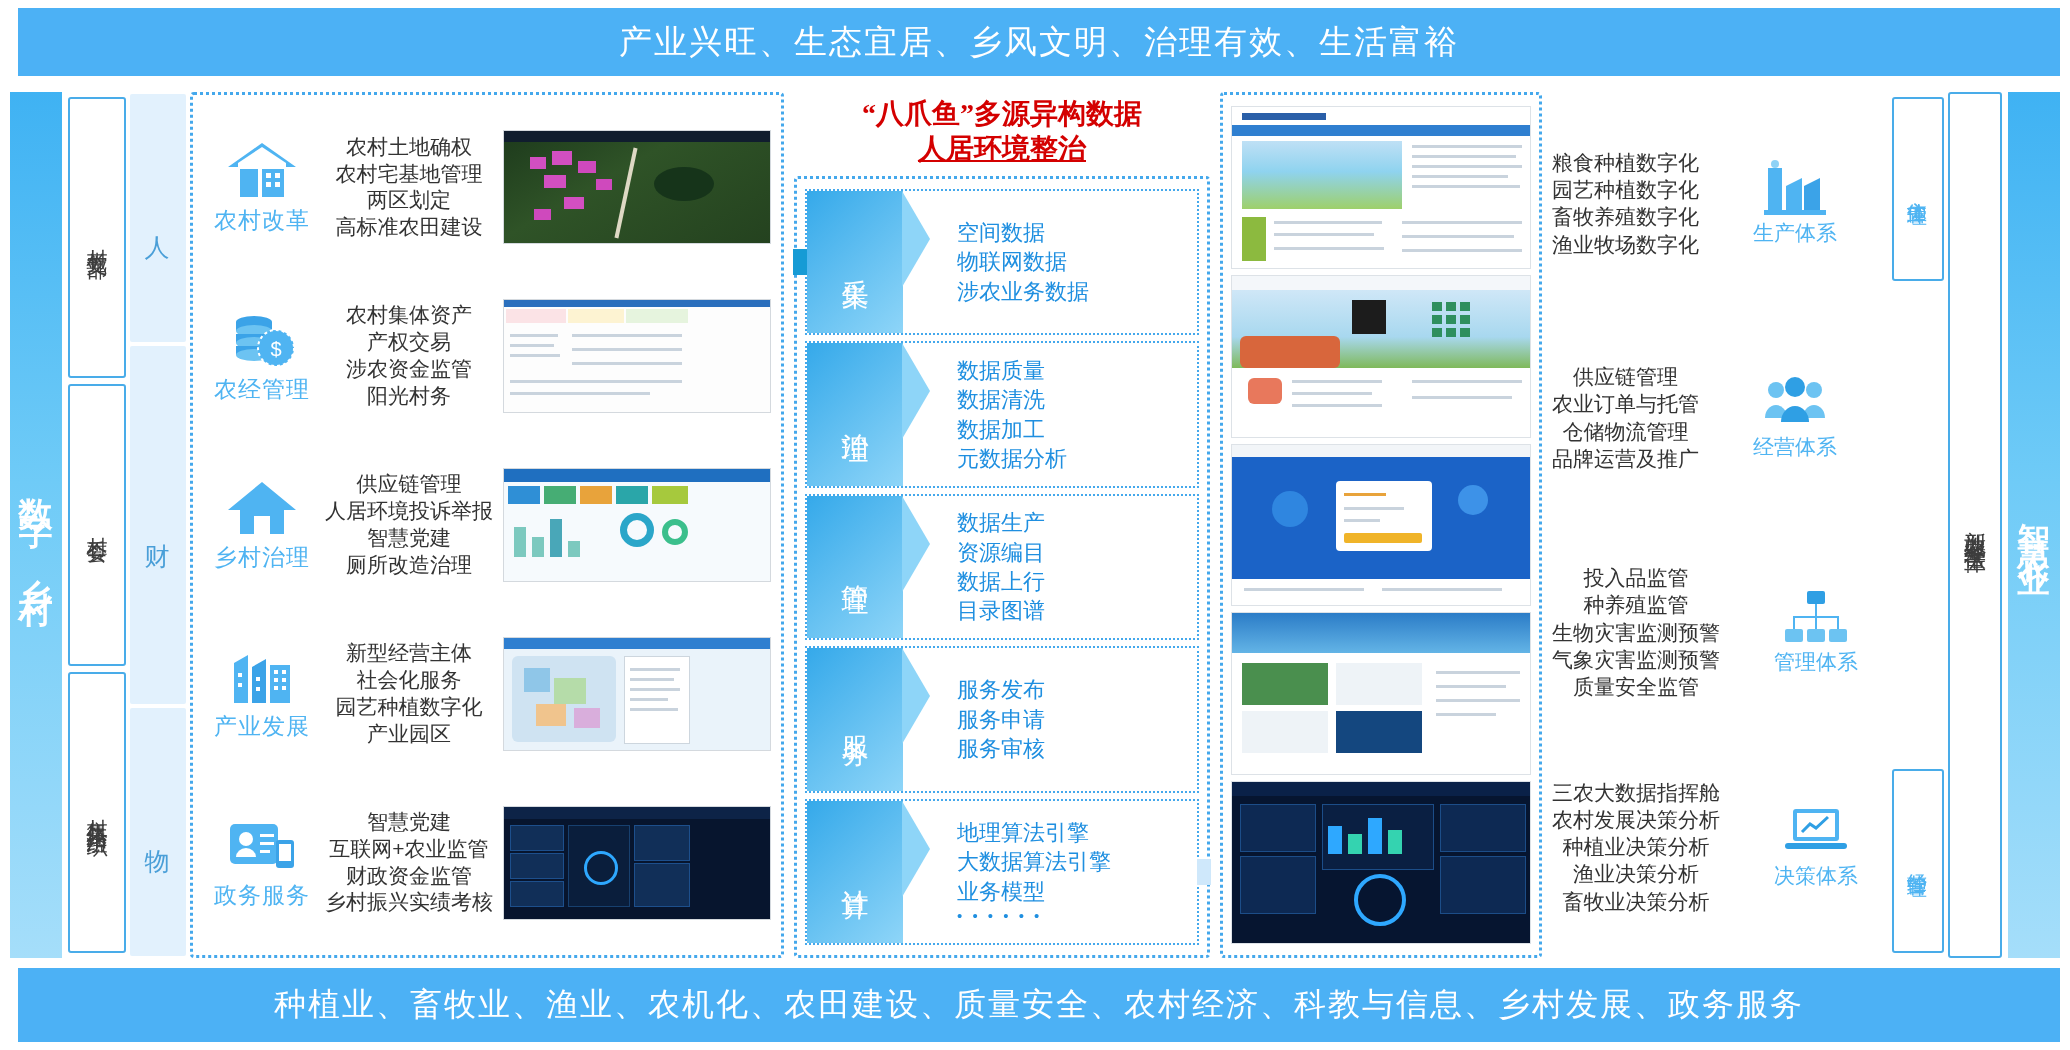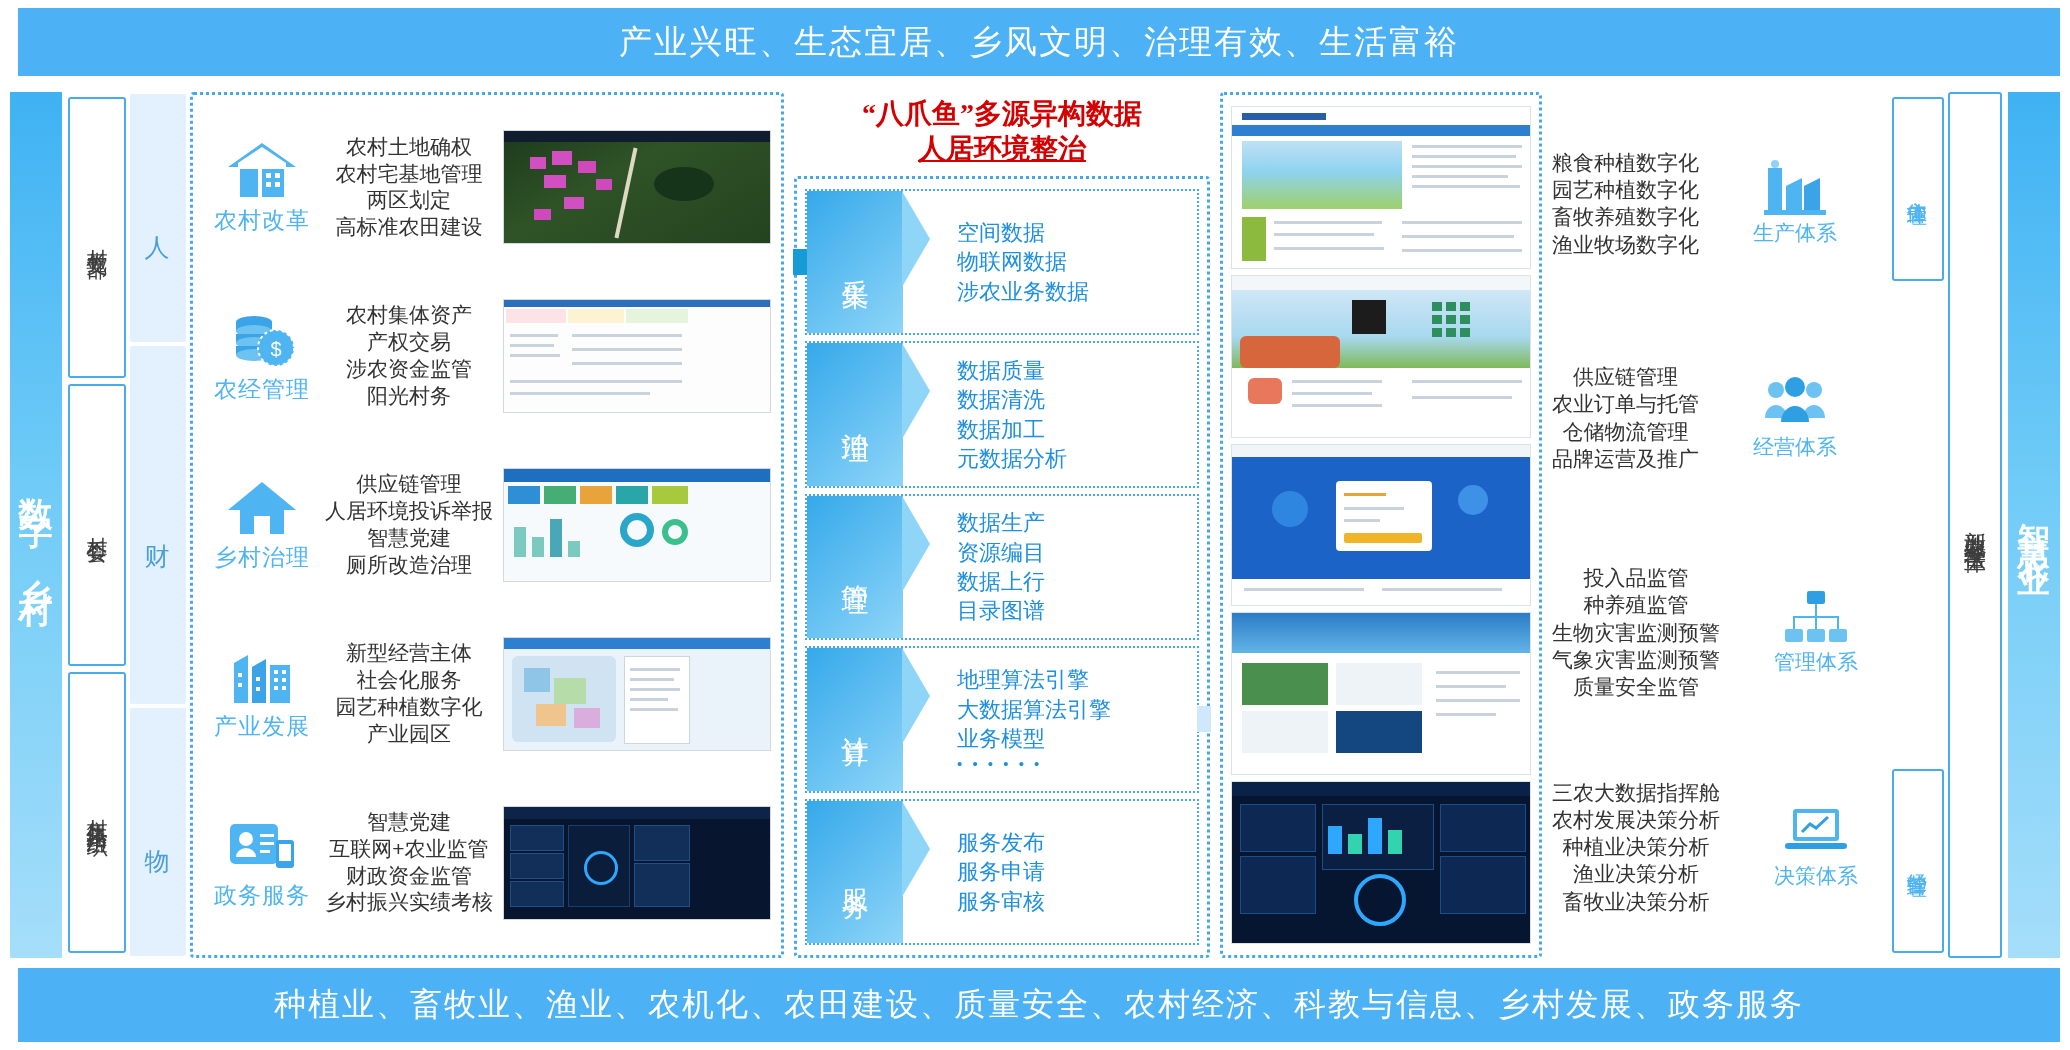--- a/index.html
+++ b/index.html
@@ -470,40 +470,40 @@
           </div>
           <div class="slist">
             <div>数据生产</div>
             <div>资源编目</div>
             <div>数据上行</div>
             <div>目录图谱</div>
           </div>
         </div>
 
         <div class="stage">
+          <div class="chev">
+            <span>服务</span>
+          </div>
+          <div class="slist">
+            <div>服务发布</div>
+            <div>服务申请</div>
+            <div>服务审核</div>
+          </div>
+        </div>
+
+        <div class="stage">
           <div class="stubr"></div>
           <div class="chev">
             <span>计算</span>
           </div>
           <div class="slist">
             <div>地理算法引擎</div>
             <div>大数据算法引擎</div>
             <div>业务模型</div>
             <div style="font-size:15px;letter-spacing:3px;">• • • • • •</div>
-          </div>
-        </div>
-
-        <div class="stage">
-          <div class="chev">
-            <span>服务</span>
-          </div>
-          <div class="slist">
-            <div>服务发布</div>
-            <div>服务申请</div>
-            <div>服务审核</div>
           </div>
         </div>
 
       </div>
     </div>
 
     <div class="dashpanel rightshots">
       <div class="rshot">
         <div style="position:absolute;inset:0;background:#ffffff"></div>
         <div class="mini-blk" style="left:10px;top:6px;width:84px;height:7px;background:#2a5fa8"></div>

